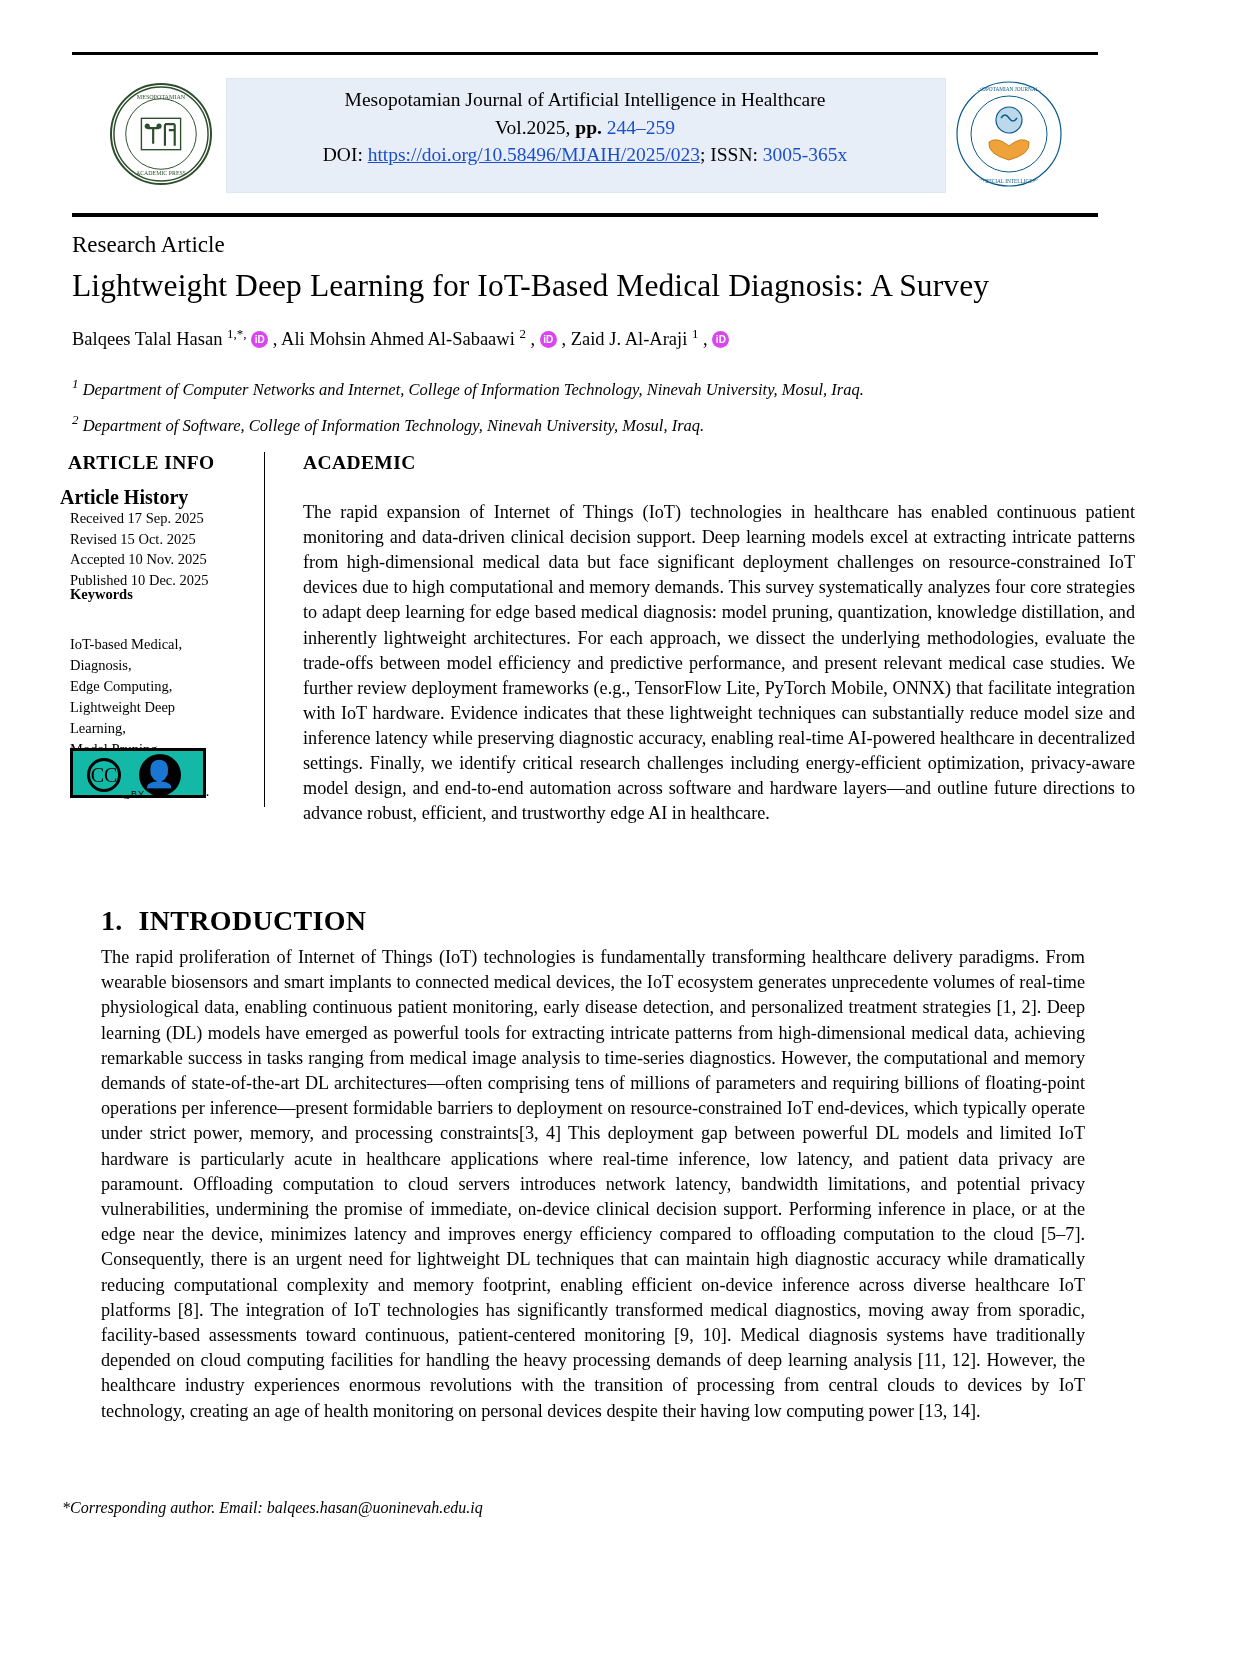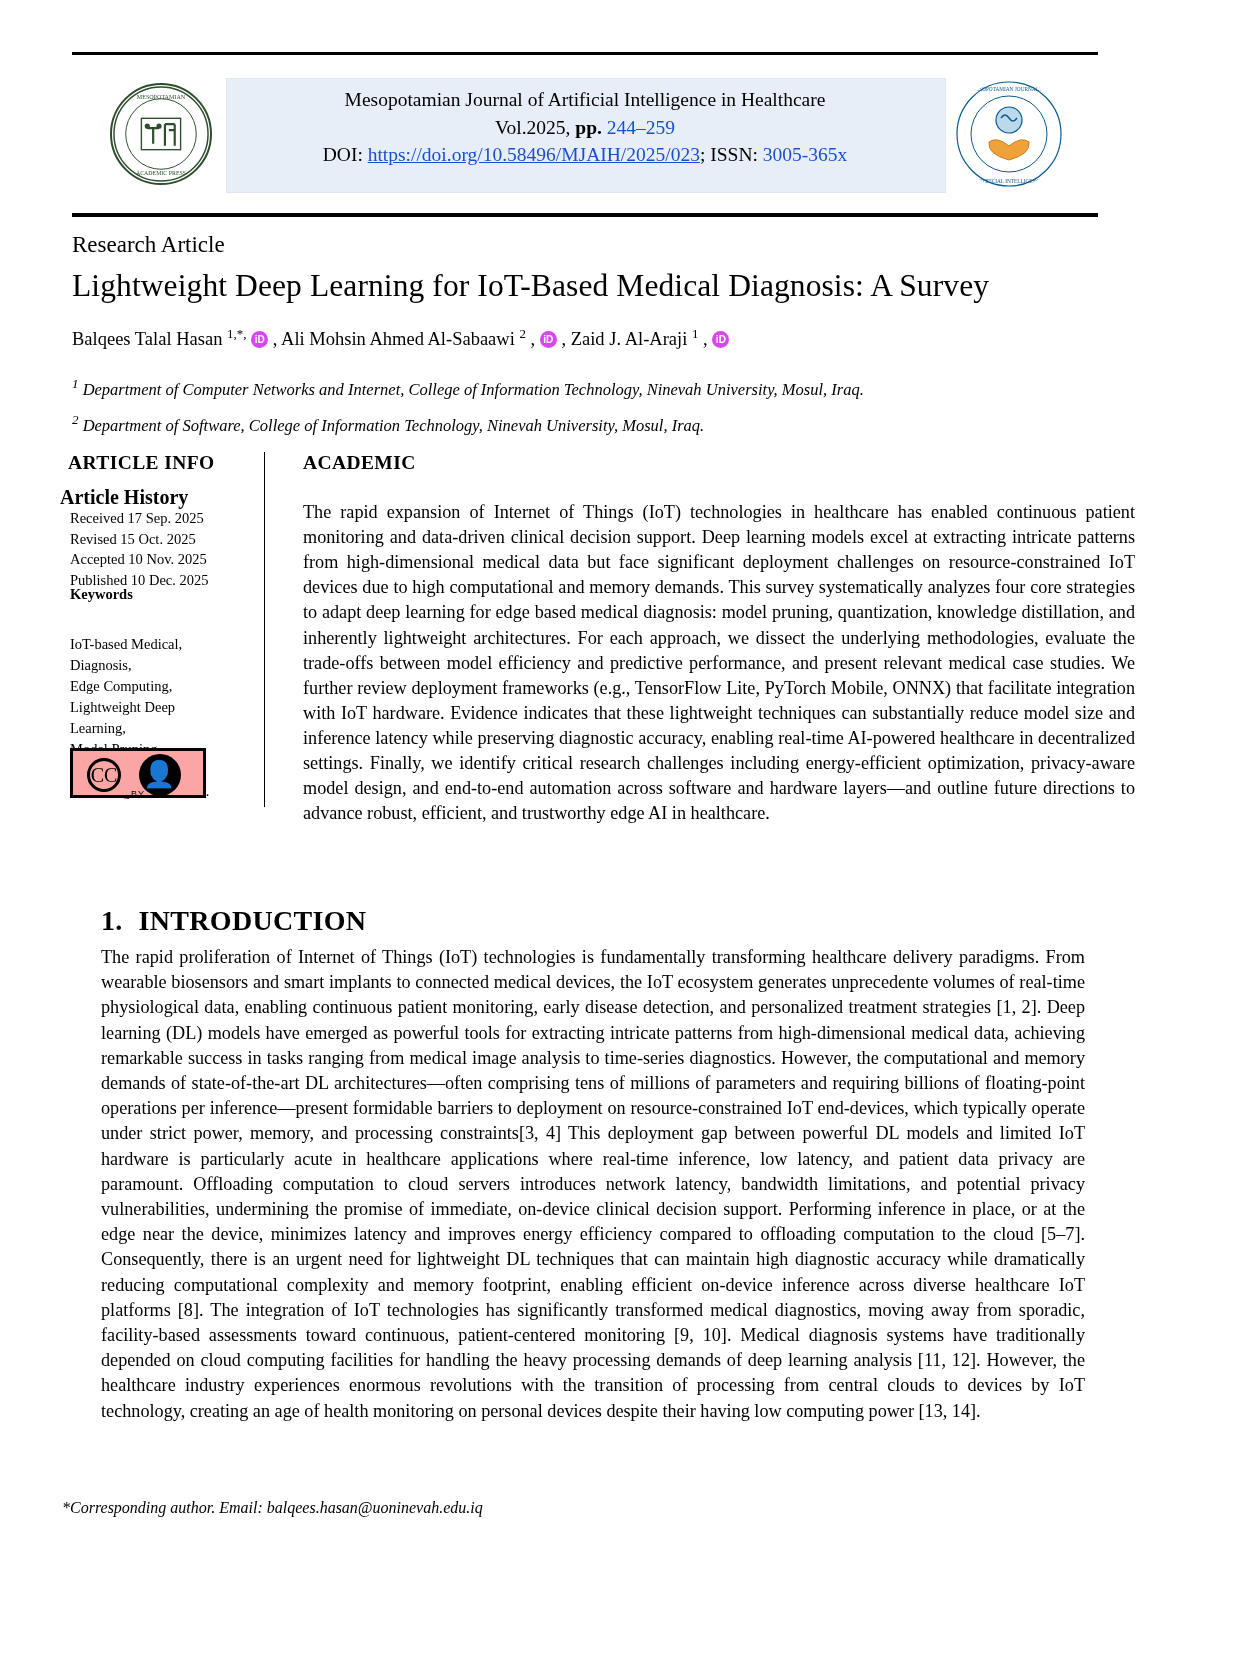--- a/index.html
+++ b/index.html
@@ -168,21 +168,21 @@
     line-height: 1.45;
     width: 175px;
     margin-top: 28px;
   }
   .cc-badge {
     position: absolute;
     left: 70px; top: 748px;
     width: 136px; height: 50px;
     border: 3px solid #000;
     box-sizing: border-box;
-    background: #fca5a5;
+    background: #14b8a6;
   }
   .cc-circle {
     position: absolute;
     left: 14px; top: 7px;
     width: 34px; height: 34px;
     border-radius: 50%;
     border: 3px solid #000;
     box-sizing: border-box;
     font-family: "Liberation Serif", serif;
     font-size: 20px;

